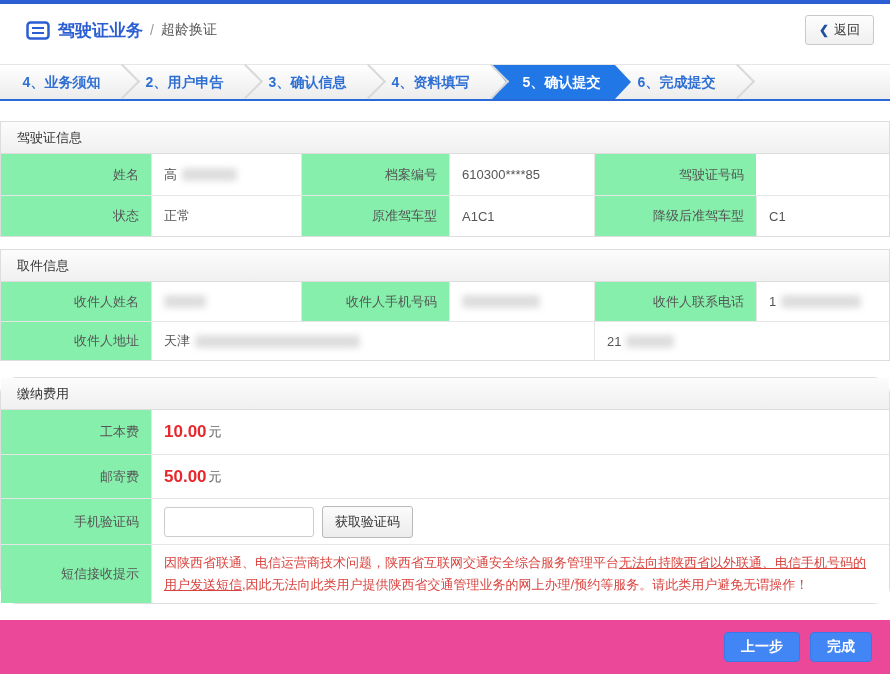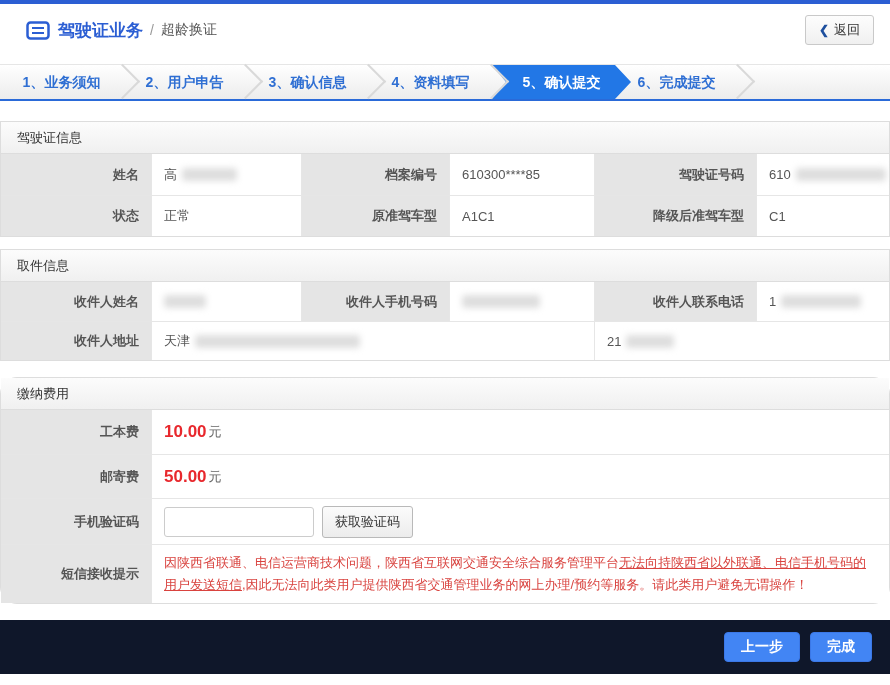--- a/index.html
+++ b/index.html
@@ -43,42 +43,42 @@
   .sec-payment { margin-top:16px;border-radius:17px; }
   .sec-title {
     height:32px; line-height:32px; padding-left:16px; font-size:13px; font-weight:normal; color:#333;
     background:linear-gradient(#fcfcfc,#f0f0f0); border-bottom:1px solid #ddd;
   }
   .row { display:flex; }
   .row + .row { border-top:1px solid #e6e6e6; }
   .r41 { height:41px; } .r39 { height:39px;text-align:right; } .r44 { height:44px; } .r46 { height:46px; } .r56 { min-height:56px; }
   .cell { display:flex; align-items:center; font-size:13px; }
   .cell + .cell { border-left:1px solid #e6e6e6; }
-  .lbl { background:#e5e5e5; justify-content:flex-end; padding-right:12px; color:#555;font-weight:bold; }
+  .lbl { background:#86efac; justify-content:flex-end; padding-right:12px; color:#555; }
   .val { background:#fff; padding-left:12px; color:#555; }
   .w150 { width:150px; } .w148 { width:148px; } .w145 { width:145px; }
   .w162 { width:162px; } .w133 { width:133px; } .w443 { width:443px; } .grow { flex:1; }
 
   .redact { display:inline-block; height:13px; border-radius:3px; background:#dedede; filter:blur(3px); margin-left:5px; }
 
   .price { color:#e8282d; font-weight:bold; font-size:17px; margin-right:2px; }
   .unit { color:#666; font-size:13px; }
 
   .code-input { width:150px; height:30px; border:1px solid #ccc; border-radius:3px; padding:0 8px; font-size:13px; color:#333; }
   .get-code-btn {
     margin-left:8px; height:32px; padding:0 12px; font-size:13px; color:#333; cursor:pointer;
     background:linear-gradient(#fbfbfb,#ececec); border:1px solid #b9b9b9; border-radius:3px;
   }
 
   .notice-cell { align-items:center; }
   .notice-text { color:#d9433f; font-size:13px; line-height:22px; padding:7px 12px 7px 12px; }
   .u { text-decoration:underline; }
 
   .footer-bar {
-    margin-top:16px; height:54px; background:#0f172a;
+    margin-top:16px; height:54px; background:#ec4899;
     display:flex; align-items:center; justify-content:flex-end; gap:10px; padding-right:18px;
   }
   .btn-blue {
     height:30px; padding:0 16px; background:#4285f4; border:1px solid #3b78e7; border-radius:4px;
     color:#fff; font-size:14px; font-weight:bold; cursor:pointer;
   }
 </style>
 </head>
 <body>
 
@@ -95,21 +95,21 @@
   <span class="title-primary">驾驶证业务</span>
   <span class="title-sep">/</span>
   <span class="title-secondary">超龄换证</span>
   <button class="back-btn">
     <span class="back-chev">❮</span>
     <span>返回</span>
   </button>
 </div>
 
 <div class="steps-bar">
-  <div class="step">1、业务须知</div>
+  <div class="step">4、业务须知</div>
   <div class="step">2、用户申告</div>
   <div class="step">3、确认信息</div>
   <div class="step">4、资料填写</div>
   <div class="step active">5、确认提交</div>
   <div class="step">6、完成提交</div>
   <span class="chev" style="left:110px"></span>
   <span class="chev" style="left:233px"></span>
   <span class="chev" style="left:356px"></span>
   <span class="chev" style="left:479px"></span>
   <span class="chev" style="left:725px"></span>
@@ -119,24 +119,20 @@
   <div class="sec-title">驾驶证信息</div>
   <div class="row r41">
     <div class="cell lbl w150">姓名</div>
     <div class="cell val w150">
       <span>高</span>
       <span class="redact" style="width:55px"></span>
     </div>
     <div class="cell lbl w148">档案编号</div>
     <div class="cell val w145">610300****85</div>
     <div class="cell lbl w162">驾驶证号码</div>
-    <div class="cell val w133">
-      <span>610</span>
-      <span class="redact" style="width:90px"></span>
-    </div>
   </div>
   <div class="row r41">
     <div class="cell lbl w150">状态</div>
     <div class="cell val w150">正常</div>
     <div class="cell lbl w148">原准驾车型</div>
     <div class="cell val w145">A1C1</div>
     <div class="cell lbl w162">降级后准驾车型</div>
     <div class="cell val w133">C1</div>
   </div>
 </div>

